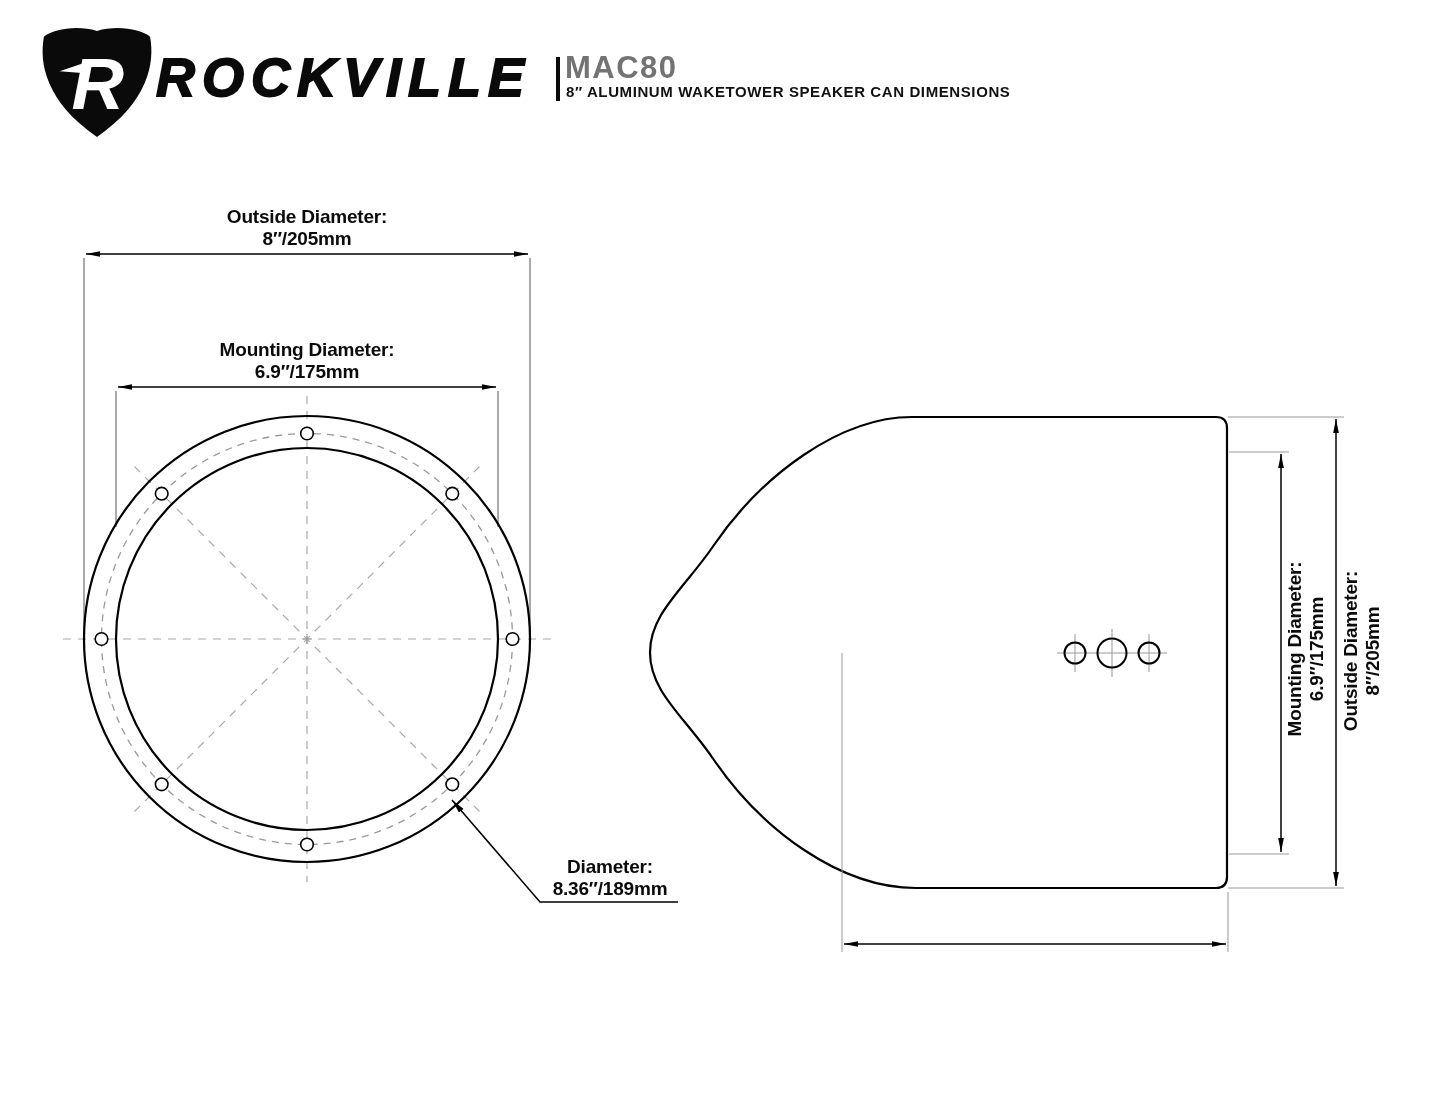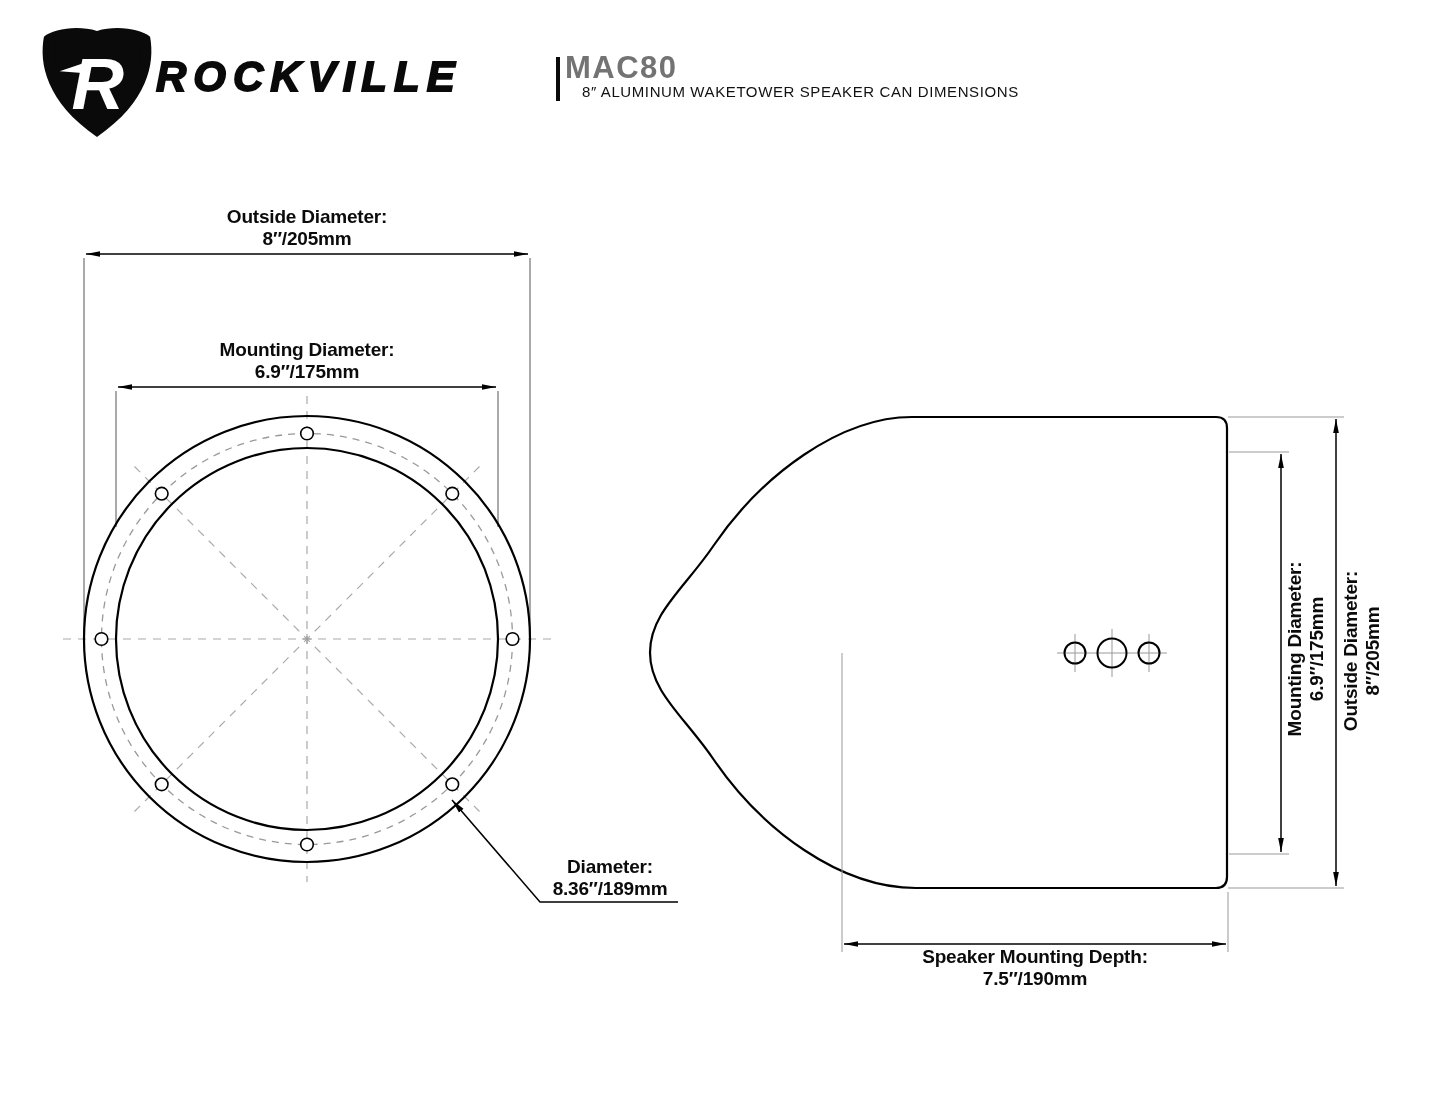--- a/index.html
+++ b/index.html
@@ -3,30 +3,30 @@
 <meta charset="utf-8">
 <style>
   html,body{margin:0;padding:0;background:#fff;}
   .canvas{
     position:relative;width:1445px;height:1117px;background:#fff;
     font-family:"Liberation Sans",sans-serif;overflow:hidden;
   }
   .abs{position:absolute;}
   
   .brand-word{
-    left:156px;top:50px;font-size:42px;line-height:54px;font-weight:bold;font-style:italic;
+    left:156px;top:50px;font-size:54px;line-height:54px;font-weight:bold;font-style:italic;
     letter-spacing:7px;color:#0a0a0a;-webkit-text-stroke:1.8px #0a0a0a;white-space:nowrap;text-align:center;
   }
   .brand-divider{left:556px;top:57px;width:4px;height:44px;background:#0a0a0a;}
   .model-name{
     left:565px;top:52px;font-size:31px;line-height:31px;font-weight:bold;color:#737373;
     letter-spacing:1.5px;white-space:nowrap;
   }
   .model-subtitle{
-    left:582px;top:84px;font-size:15px;line-height:15px;font-weight:normal;color:#111;
+    left:566px;top:84px;font-size:15px;line-height:15px;font-weight:bold;color:#111;
     letter-spacing:0.6px;white-space:nowrap;
   }
   
   svg.draw{position:absolute;left:0;top:0;}
   .outline{fill:none;stroke:#000;stroke-width:2.2px;}
   .body-fill{fill:#fff;stroke:#000;stroke-width:2.2px;stroke-linejoin:round;}
   .dim{stroke:#000;stroke-width:1.5px;fill:none;}
   .ext{stroke:#555;stroke-width:1px;fill:none;}
   .aux{stroke:#999;stroke-width:1px;fill:none;}
   .cl{stroke:#aaa;stroke-width:1.2px;stroke-dasharray:8 7;fill:none;}
@@ -145,18 +145,14 @@
   <div class="lbl rot" style="left:1305px;top:649px;">
     <div>Mounting Diameter:</div>
     <div>6.9″/175mm</div>
   </div>
 
   <div class="lbl rot" style="left:1361px;top:651px;">
     <div>Outside Diameter:</div>
     <div>8″/205mm</div>
   </div>
 
-  <div class="lbl" style="left:1035px;top:946px;">
-    <div>Speaker Mounting Depth:</div>
-    <div>7.5″/190mm</div>
-  </div>
 
 </div>
 
 </body></html>

